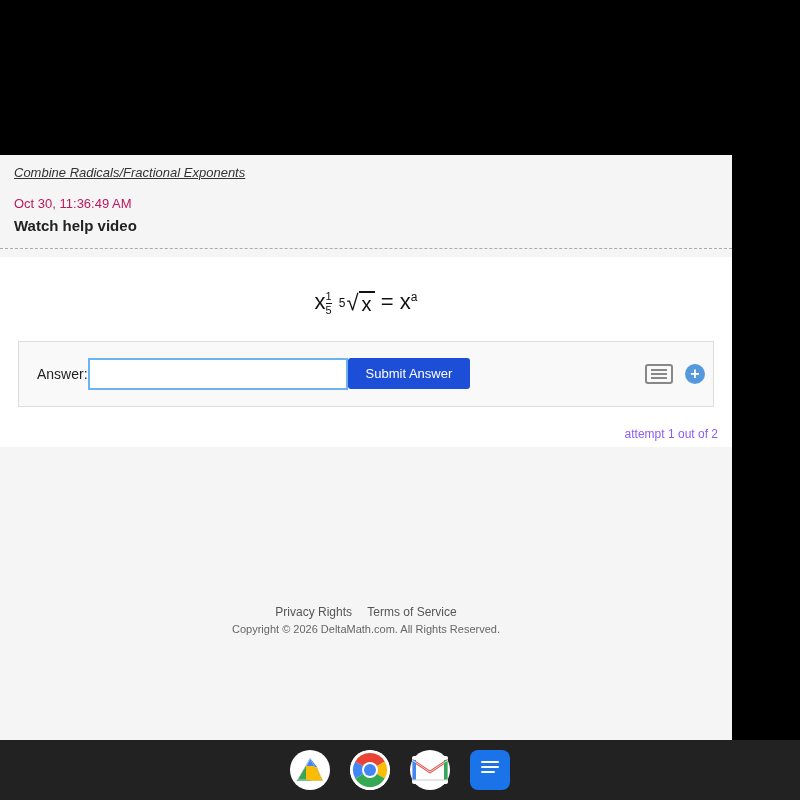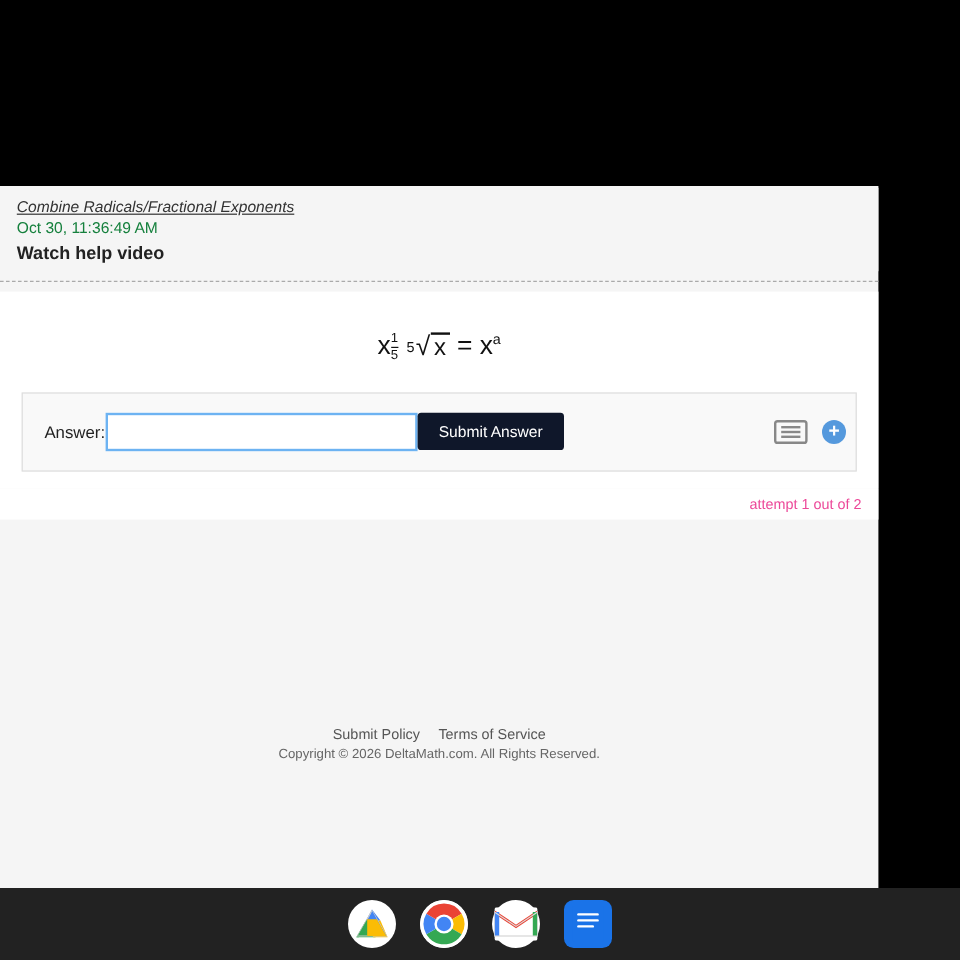--- a/index.html
+++ b/index.html
@@ -30,22 +30,22 @@
 
     .header-title {
       font-size: 13px;
       color: #333;
       font-style: italic;
       text-decoration: underline;
     }
 
     .header-date {
       font-size: 13px;
-      color: #15803d;
-      margin-top: 2px;
+      color: #be185d;
+      margin-top: 16px;
     }
 
     .watch-help {
       font-size: 15px;
       font-weight: bold;
       color: #222;
       margin-top: 6px;
     }
 
     .divider {
@@ -98,21 +98,21 @@
       border: 2px solid #6db3f2;
       background: #fff;
       height: 32px;
       width: 260px;
       padding: 0 6px;
       font-size: 14px;
       outline: none;
     }
 
     .submit-btn {
-      background: #0f172a;
+      background: #1d4ed8;
       color: #fff;
       border: none;
       padding: 8px 18px;
       font-size: 13px;
       cursor: pointer;
       border-radius: 3px;
     }
 
     .keyboard-icon {
       position: absolute;
@@ -150,21 +150,21 @@
       font-size: 16px;
       display: flex;
       align-items: center;
       justify-content: center;
       font-weight: bold;
     }
 
     .attempt-text {
       text-align: right;
       font-size: 12px;
-      color: #ec4899;
+      color: #8b5cf6;
       padding: 6px 14px;
       background: #fff;
     }
 
     .footer {
       position: absolute;
       bottom: 110px;
       width: 100%;
       text-align: center;
     }
@@ -285,21 +285,21 @@
       <button class="submit-btn">Submit Answer</button>
       <div class="keyboard-icon"></div>
       <div class="plus-icon">+</div>
     </div>
   </div>
 
   <div class="attempt-text">attempt 1 out of 2</div>
 
   <div class="footer">
     <div class="footer-links">
-      <a href="#">Submit Policy</a>
+      <a href="#">Privacy Rights</a>
       <a href="#">Terms of Service</a>
     </div>
     <div class="footer-copy">Copyright © 2026 DeltaMath.com. All Rights Reserved.</div>
   </div>
 </div>
 
 <div class="taskbar">
 
   <div class="taskbar-icon" style="background:#fff; padding:2px;">
     <svg width="30" height="30" viewBox="0 0 30 30">

